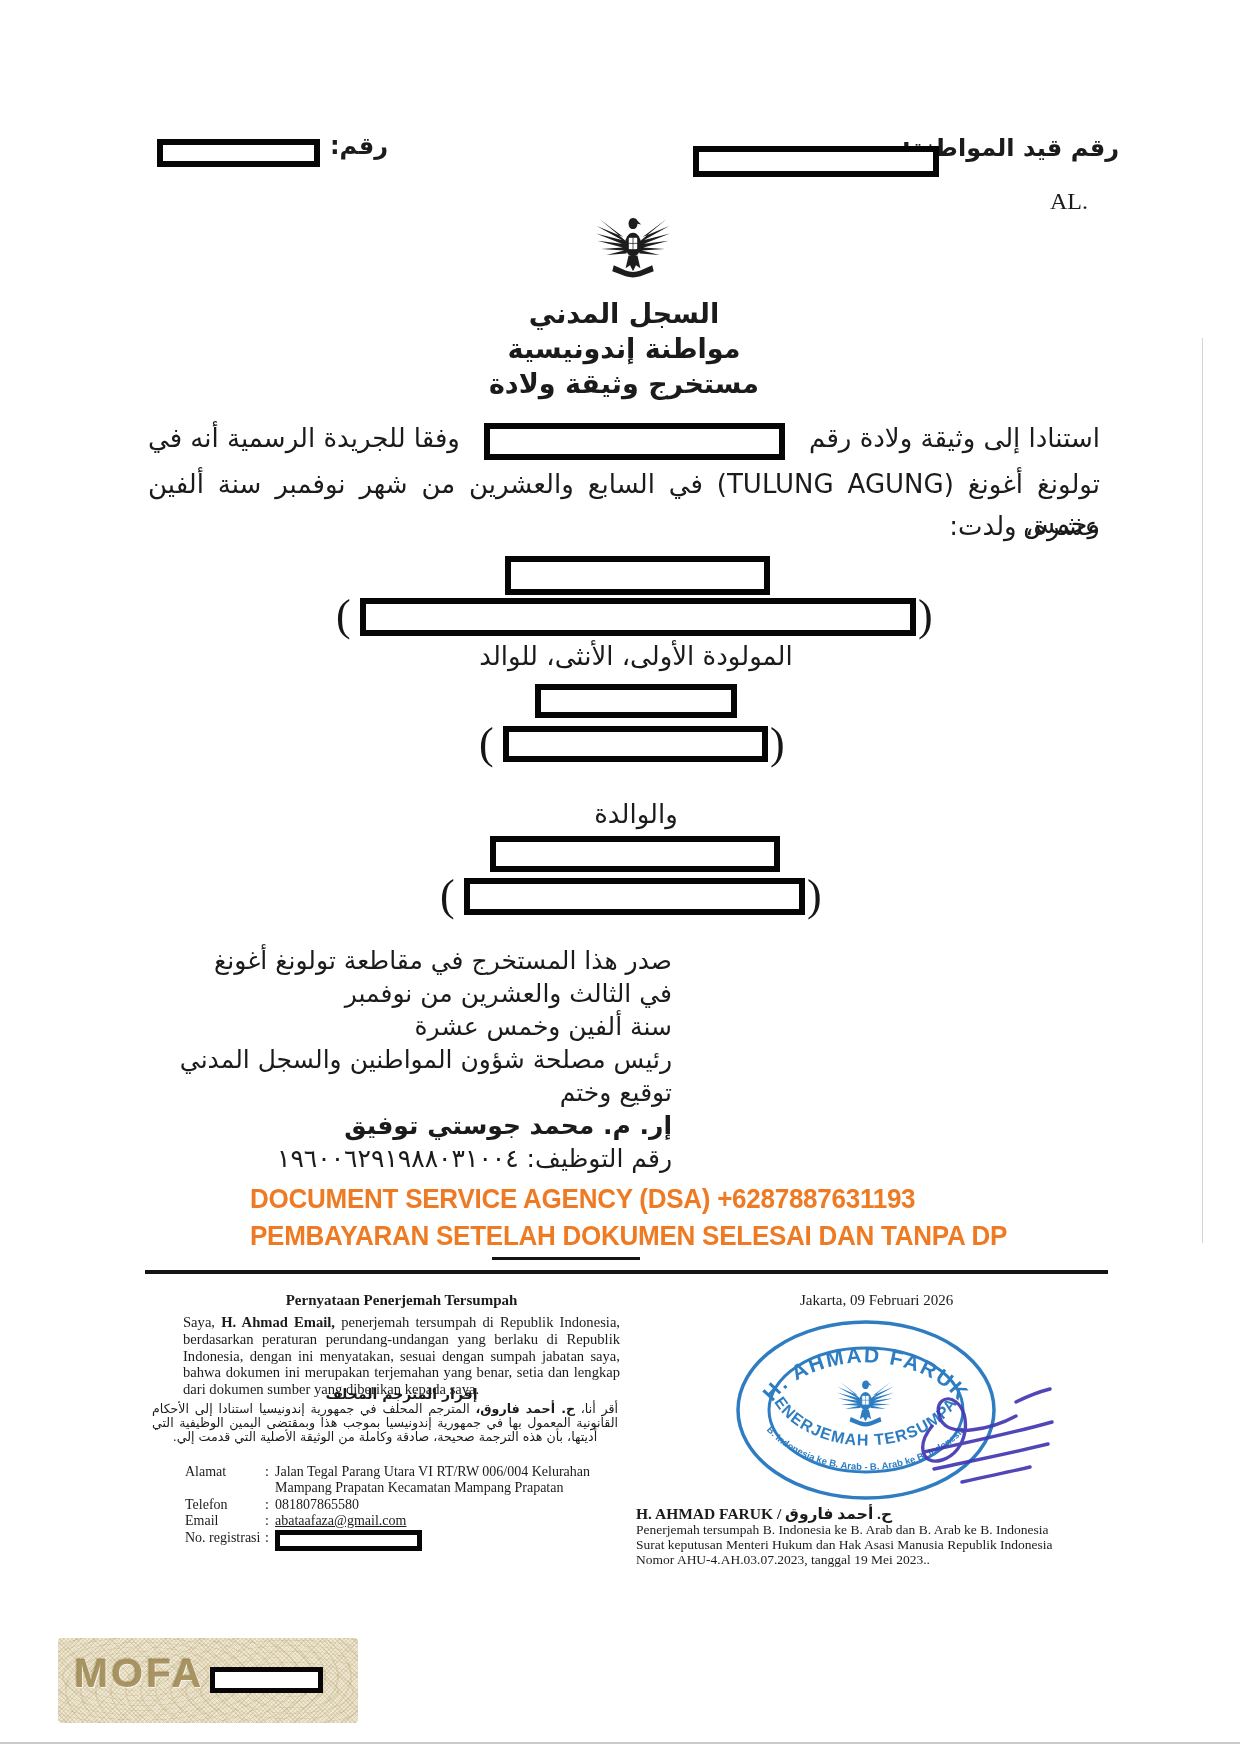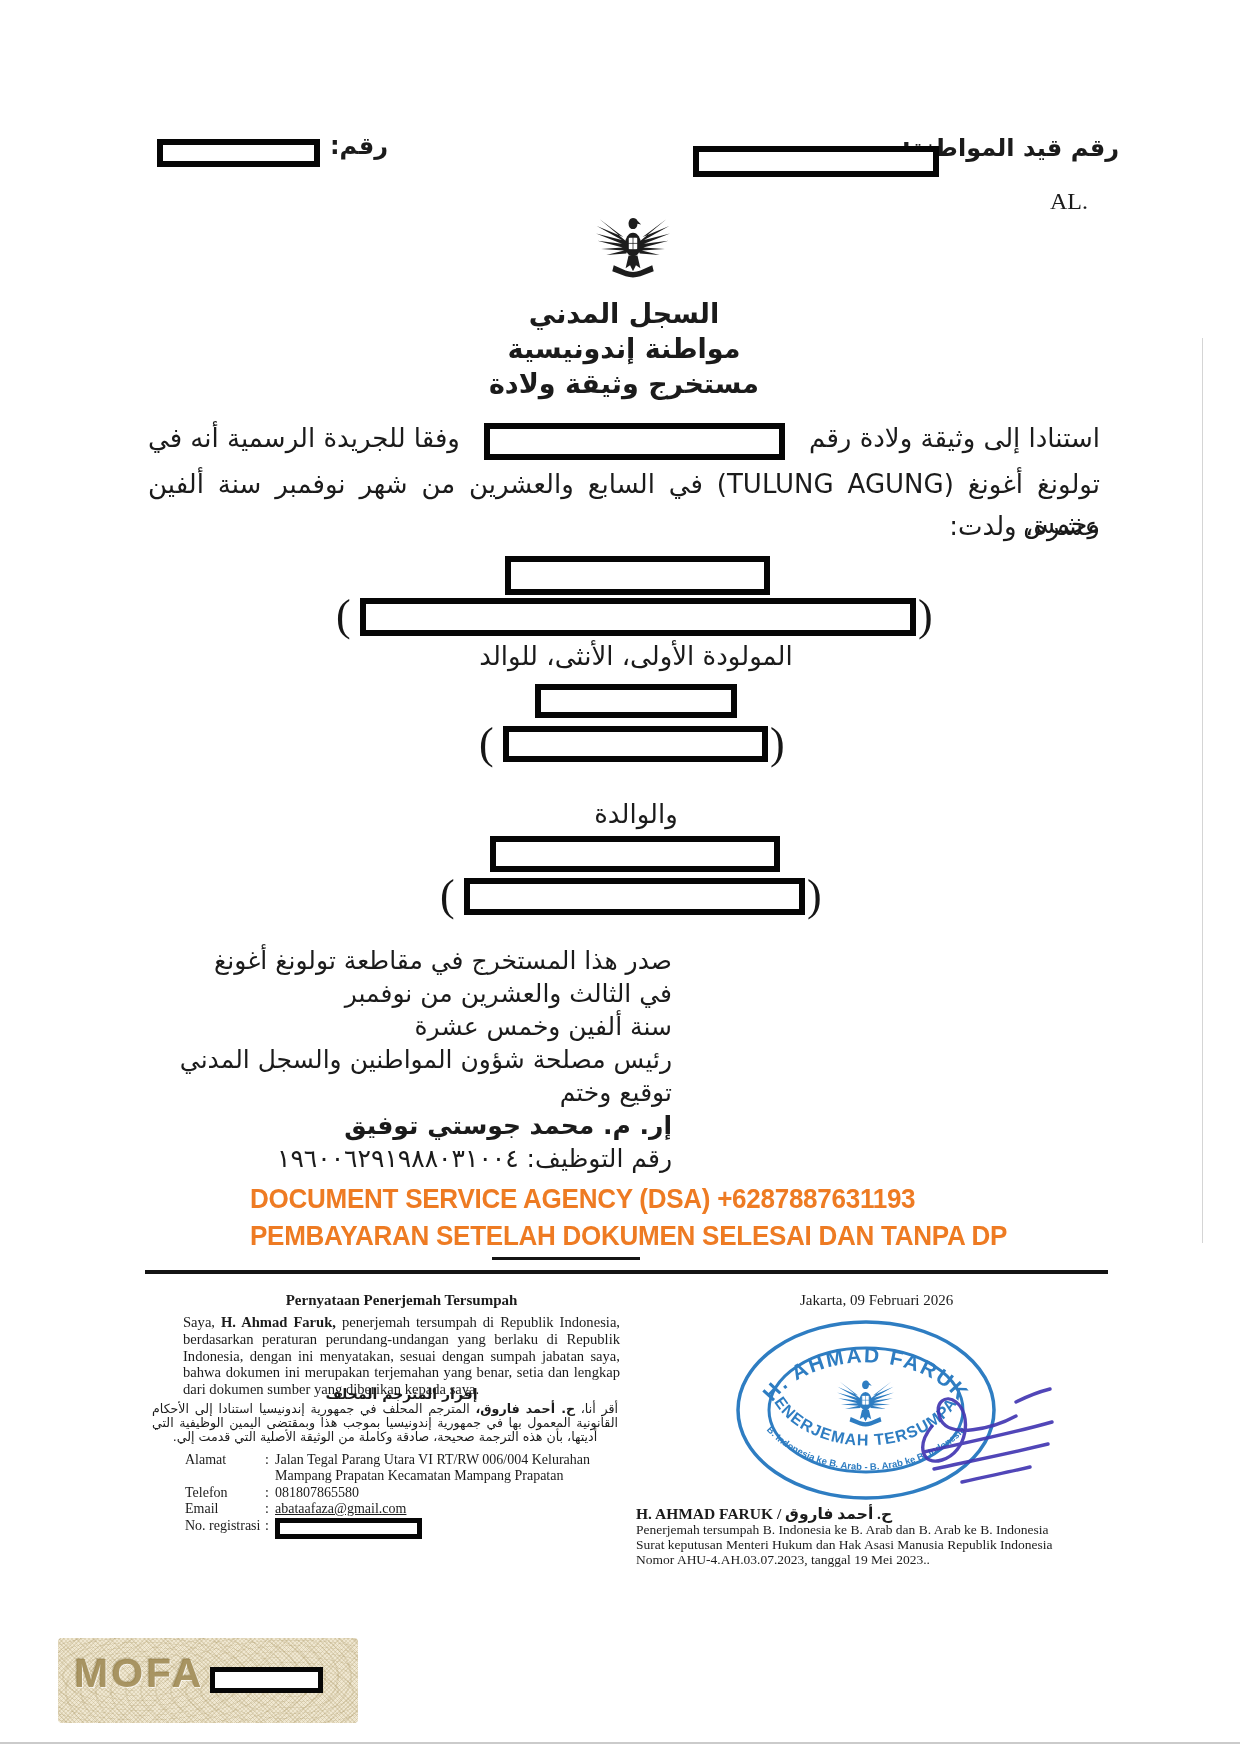--- a/index.html
+++ b/index.html
@@ -16,21 +16,21 @@
   .just{text-align:justify;text-align-last:justify;}
   .issue{font-size:25px;line-height:33px;text-align:right;}
   .issue .b{font-weight:bold;}
   .promo{font-family:"Liberation Sans",sans-serif;font-weight:bold;font-size:28px;line-height:30px;
          transform:scaleX(.93);transform-origin:left top;white-space:nowrap;letter-spacing:-.3px;}
   .stmt-title{font-weight:bold;font-size:15px;text-align:center;}
   .stmt-para{font-size:14.6px;line-height:16.8px;text-align:justify;}
   .stmt-ar-title{font-family:"DejaVu Sans",sans-serif;font-weight:bold;font-size:14px;text-align:center;direction:rtl;}
   .stmt-ar{font-family:"DejaVu Sans",sans-serif;font-size:12.6px;line-height:14.2px;direction:rtl;
            text-align:justify;text-align-last:center;}
-  .contacts{display:grid;grid-template-columns:80px 10px 354px;font-size:14px;line-height:16.4px;}
+  .contacts{display:grid;grid-template-columns:80px 10px 354px;font-size:14px;line-height:16.4px;margin-top:12px;}
   .contacts .lbl{grid-column:1;}
   .contacts .cln{grid-column:2;}
   .contacts .val{grid-column:3;}
   .email-link{text-decoration:underline;}
   .cert{text-align:left;}
   .cert .nm{font-size:15.5px;font-weight:bold;line-height:19px;font-family:"Liberation Serif","DejaVu Sans",serif;}
   .cert .ds{font-size:13.5px;line-height:14.8px;white-space:nowrap;}
   .hrule{background:#141414;}
   .mofa{background-color:#efe7d1;border-radius:4px;
     background-image:
@@ -122,21 +122,21 @@
 
   <div class="abs promo" style="left:250px;top:1184px;color:#ee7b23;">DOCUMENT SERVICE AGENCY (DSA) +6287887631193</div>
   <div class="abs promo" style="left:250px;top:1221px;color:#ee7b23;">PEMBAYARAN SETELAH DOKUMEN SELESAI DAN TANPA DP</div>
 
   <div class="abs hrule" style="left:492px;top:1257px;width:148px;height:3px;"></div>
   <div class="abs hrule" style="left:145px;top:1270px;width:963px;height:4px;"></div>
 
   <div class="abs stmt-title" style="left:183px;width:437px;top:1292px;">Pernyataan Penerjemah Tersumpah</div>
 
   <div class="abs stmt-para" style="left:183px;width:437px;top:1314px;">
-    <span>Saya, </span><span style="font-weight:bold;">H. Ahmad Faruk,</span><span> penerjemah tersumpah di Republik Indonesia, berdasarkan peraturan perundang-undangan yang berlaku di Republik Indonesia, dengan ini menyatakan, sesuai dengan sumpah jabatan saya, bahwa dokumen ini merupakan terjemahan yang benar, setia dan lengkap dari dokumen sumber yang diberikan kepada saya.</span>
+    <span>Saya, </span><span style="font-weight:bold;">H. Ahmad Email,</span><span> penerjemah tersumpah di Republik Indonesia, berdasarkan peraturan perundang-undangan yang berlaku di Republik Indonesia, dengan ini menyatakan, sesuai dengan sumpah jabatan saya, bahwa dokumen ini merupakan terjemahan yang benar, setia dan lengkap dari dokumen sumber yang diberikan kepada saya.</span>
   </div>
 
   <div class="abs stmt-ar-title" style="left:183px;width:437px;top:1386px;">إقرار المترجم المحلف</div>
 
   <div class="abs stmt-ar" style="left:152px;width:466px;top:1402px;">
     <span>أقر أنا، </span><span style="font-weight:bold;">ح. أحمد فاروق،</span><span> المترجم المحلف في جمهورية إندونيسيا استنادا إلى الأحكام القانونية المعمول بها في جمهورية إندونيسيا بموجب هذا وبمقتضى اليمين الوظيفية التي أديتها، بأن هذه الترجمة صحيحة، صادقة وكاملة من الوثيقة الأصلية التي قدمت إلي.</span>
   </div>
 
   <div class="abs contacts" style="left:185px;top:1452px;">
     <span class="lbl">Alamat</span>

